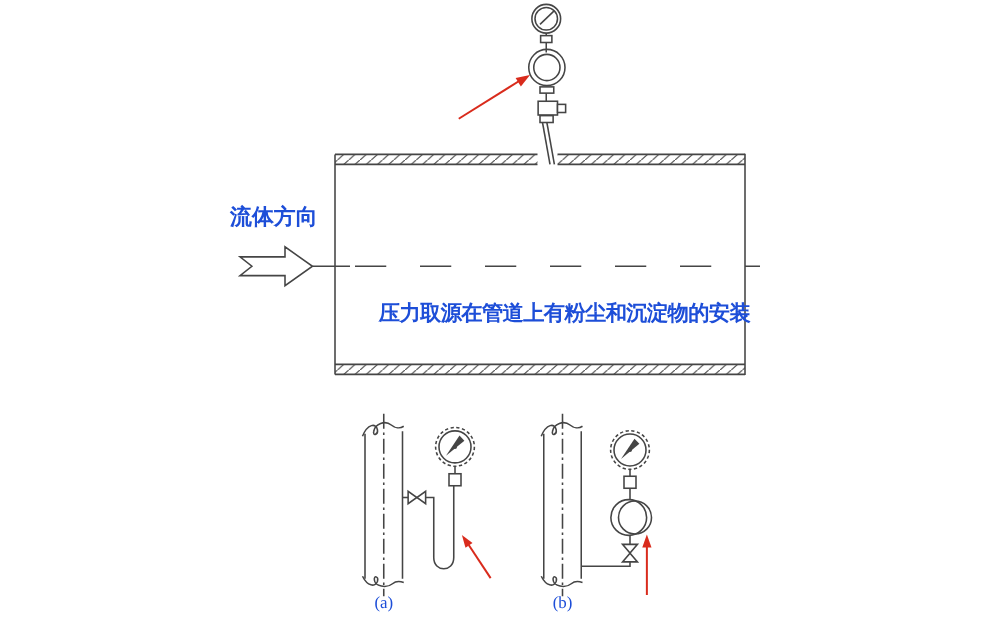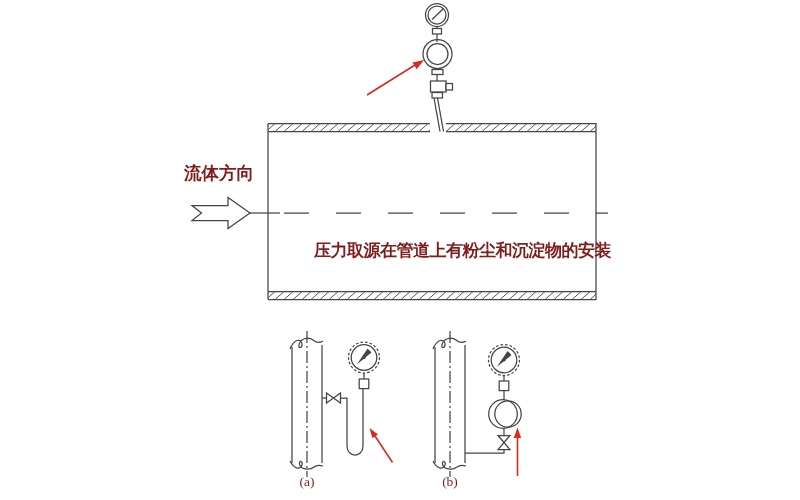--- a/index.html
+++ b/index.html
@@ -17,29 +17,28 @@
   }
   svg{position:absolute;left:0;top:0;}
   .ln{stroke:var(--line);fill:none;stroke-width:1.25;}
   .lnfill{fill:var(--line);stroke:none;}
   .wfill{fill:#ffffff;stroke:var(--line);stroke-width:1.25;}
   .white{fill:#ffffff;stroke:none;}
   .redln{stroke:var(--red);fill:none;stroke-width:1.6;}
   .redfill{fill:var(--red);stroke:none;}
   .txt{
     position:absolute;
-    color:#7f1d1d;
+    color:#1d4ed8;
     white-space:nowrap;
   }
   .caption{
     left:270px;top:239px;width:330px;
-    text-align:left;
+    text-align:right;
     font-size:17px;font-weight:bold;
     letter-spacing:-0.5px;
-    padding-left:44px;
   }
   .flowlabel{
     left:184px;top:161px;
     font-size:17.5px;font-weight:bold;
   }
   .sublabel{font-size:13.5px;}
   .label-a{left:293px;top:474px;width:28px;text-align:center;}
   .label-b{left:436px;top:474px;width:28px;text-align:center;}
 </style>
 </head>

